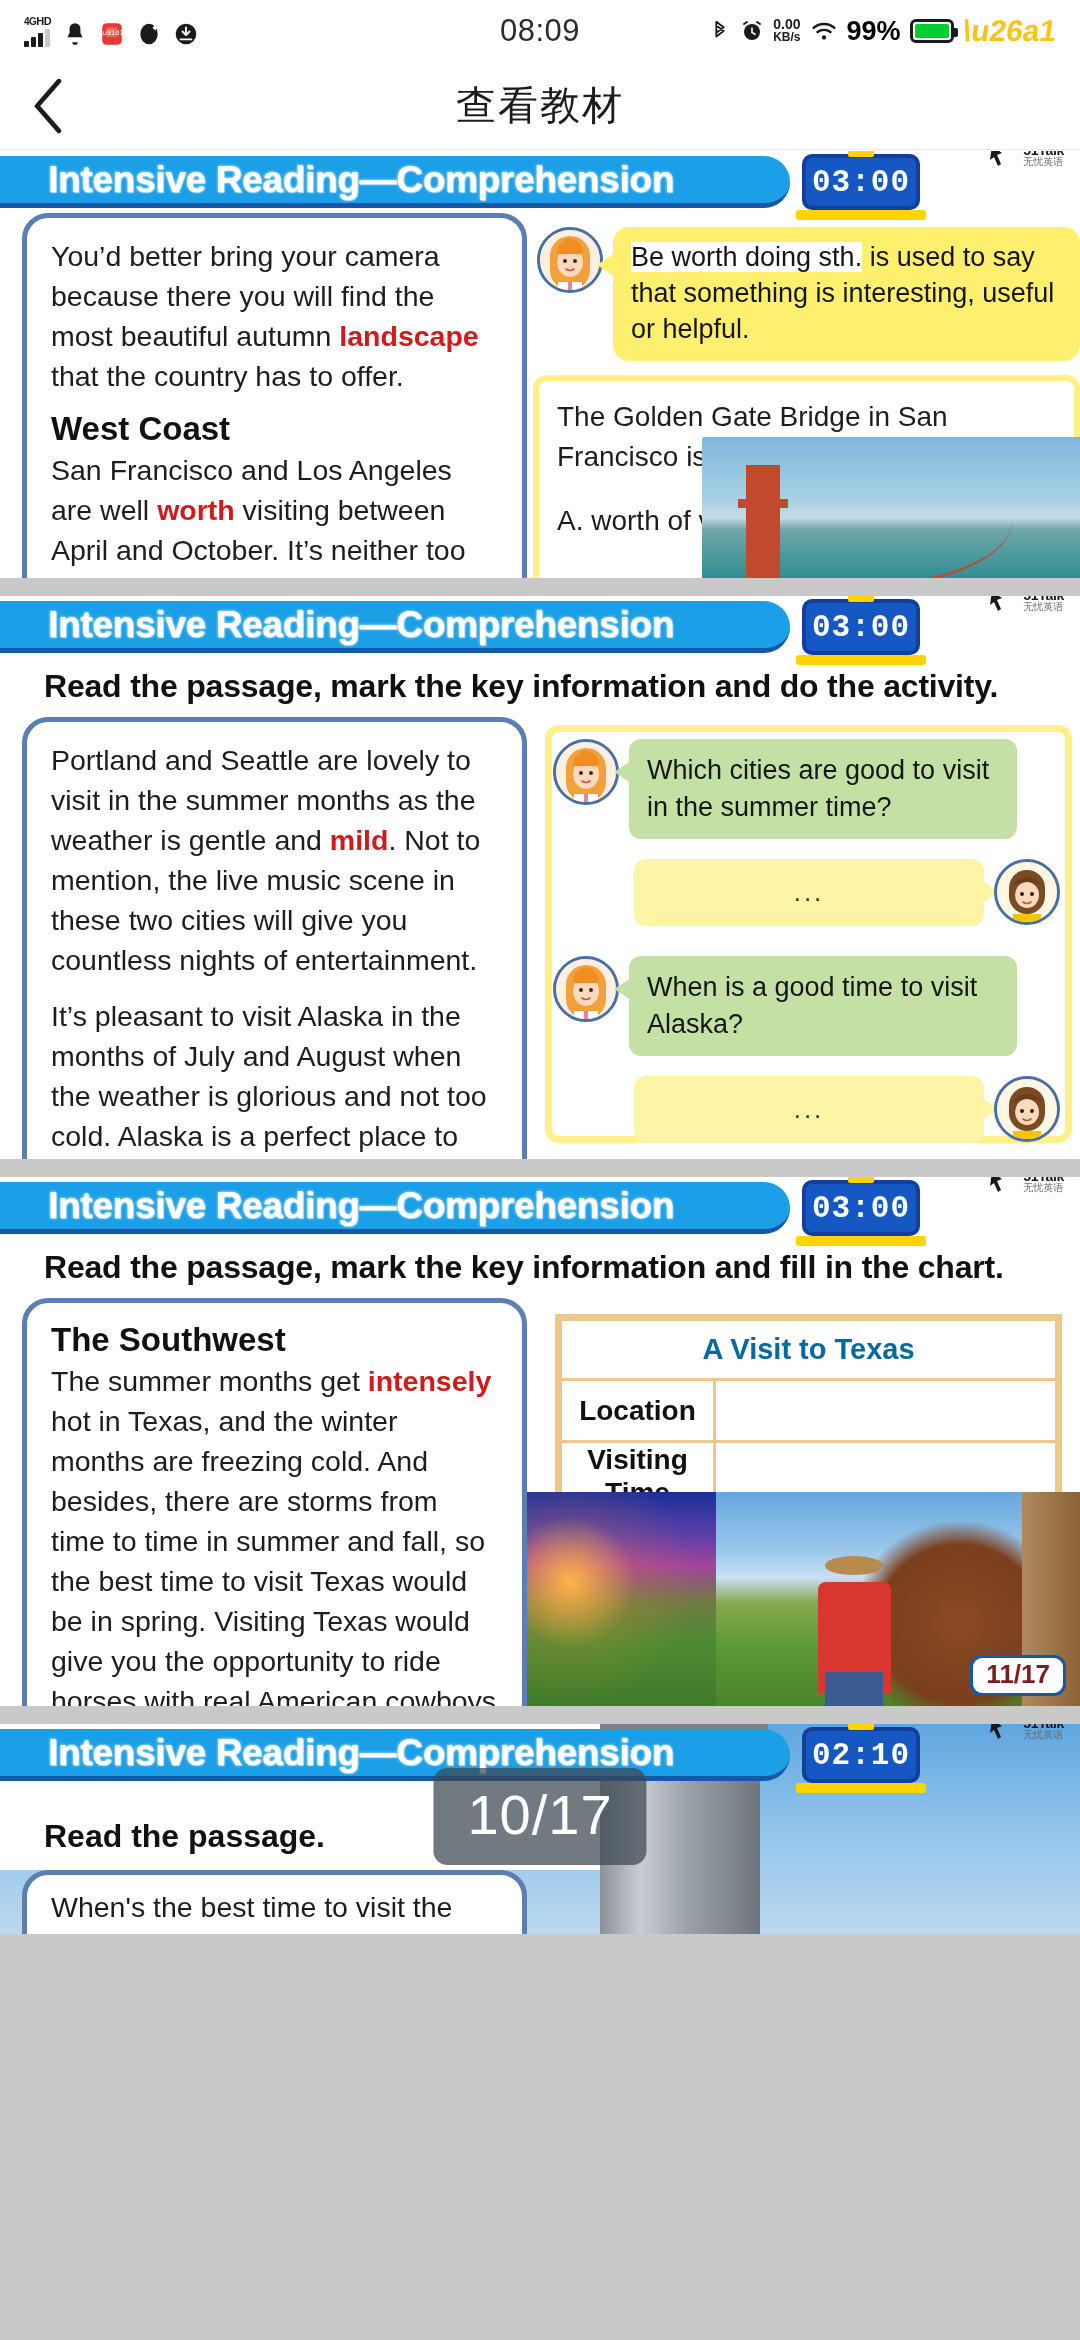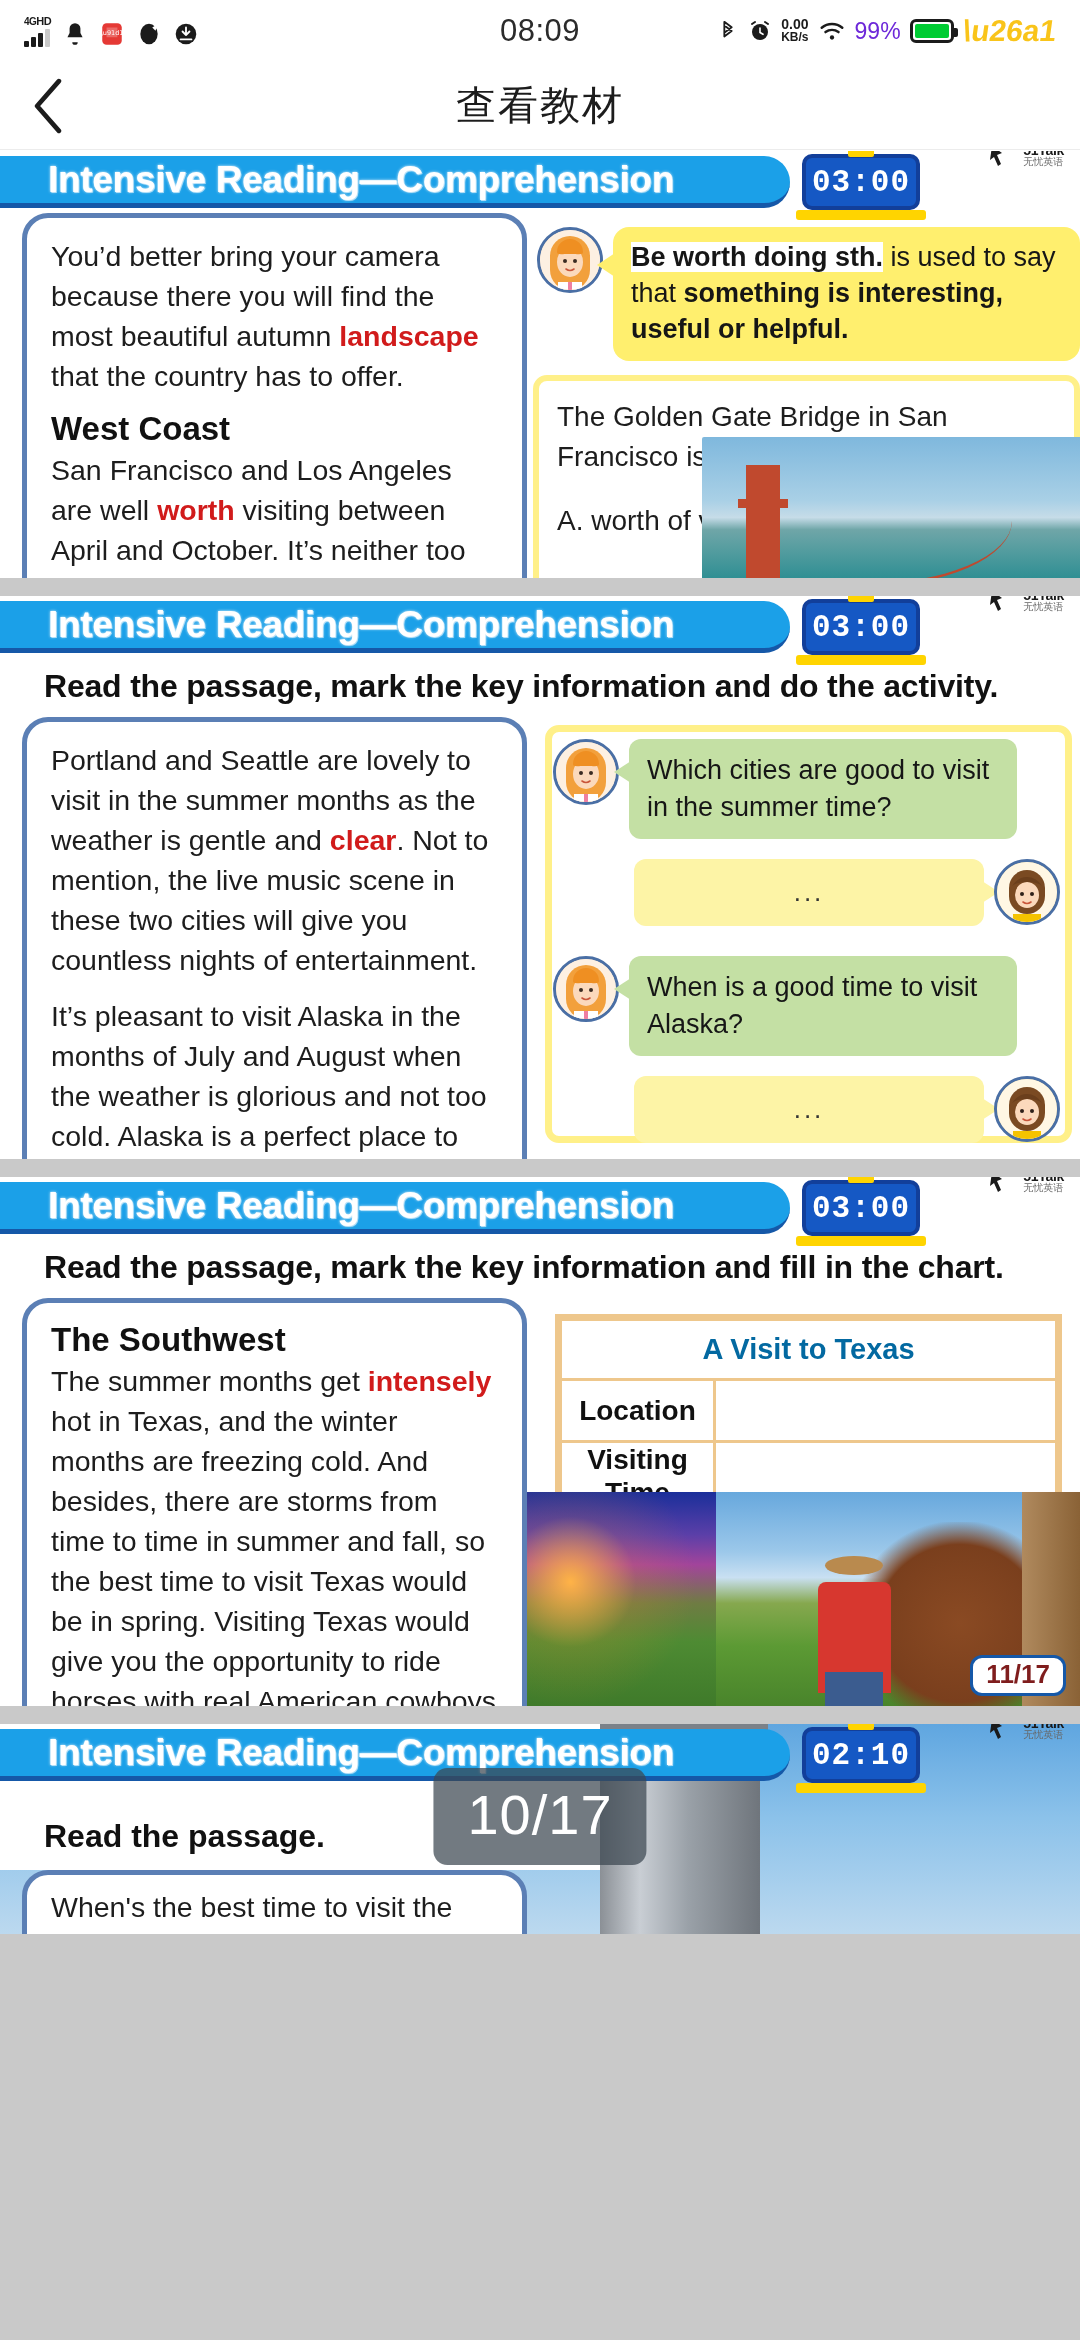--- a/index.html
+++ b/index.html
@@ -30,21 +30,21 @@
   .sig-bars i:nth-child(4){height:18px;background:#c9c9c9}
   .icn{ width:26px; height:26px; display:inline-block; position:relative; }
   .icn svg{ display:block; width:100%; height:100%; }
   .sb-center{
     position:absolute; left:0; right:0; text-align:center;
     font-size:31px; color:#2b2b2b; font-weight:500; letter-spacing:0.5px;
     pointer-events:none;
   }
   .sb-right{ margin-left:auto; display:flex; align-items:center; gap:9px; }
   .kbs{ display:flex; flex-direction:column; align-items:center; line-height:13px; font-size:14px; color:#1b1b1b; font-weight:600;}
-  .pct{ font-size:23px; color:#6d28d9; font-weight:400;}
+  .pct{ font-size:27px; color:#000000; font-weight:700;}
   .batt{
     width:44px;height:24px;border:3px solid #1b1b1b;border-radius:6px;position:relative;
     display:flex;align-items:center;padding:2px;
   }
   .batt::after{content:"";position:absolute;right:-7px;top:6px;width:4px;height:9px;background:#1b1b1b;border-radius:0 2px 2px 0;}
   .batt i{display:block;height:100%;width:100%;background:#00cc33;border-radius:2px;}
   .bolt{ color:#f9c41a; font-size:30px; font-weight:bold; line-height:1; transform:skewX(-8deg);}
 
   
   .appbar{
@@ -155,21 +155,21 @@
   .tip-bubble{
     position:relative; background:#ffef6e; border-radius:16px;
     padding:12px 16px 14px 18px; margin-left:8px; max-width:480px;
   }
   .tip-bubble::before{
     content:""; position:absolute; left:-16px; top:26px;
     border-top:12px solid transparent; border-bottom:12px solid transparent;
     border-right:18px solid #ffef6e;
   }
   .tip-bubble p{ font-size:27px; line-height:36px; color:#161616; }
-  .tip-bubble b{ font-weight:bold; }
+  .tip-bubble b{ font-weight:normal; }
   .hl-white{ background:#ffffff; }
 
   
   .activity{
     margin:14px 0 0 6px; background:#fff;
     border:6px solid #fff089; border-radius:14px;
     border-left:6px solid #fff089;
     padding:16px 14px 10px 18px;
     position:relative; min-height:270px;
   }
@@ -479,21 +479,21 @@
           <span class="t2">无忧英语</span>
         </div>
       </div>
     </div>
 
     <div class="instruction">Read the passage, mark the key information and do the activity.</div>
 
     <div class="body-row">
       <div class="passage">
         <p>
-          <span>Portland and Seattle are lovely to visit in the summer months as the weather is gentle and </span><span class="kw">clear</span><span>. Not to mention, the live music scene in these two cities will give you countless nights of entertainment.</span>
+          <span>Portland and Seattle are lovely to visit in the summer months as the weather is gentle and </span><span class="kw">mild</span><span>. Not to mention, the live music scene in these two cities will give you countless nights of entertainment.</span>
         </p>
         <p>
           <span>It’s pleasant to visit Alaska in the months of July and August when the weather is glorious and not too cold. Alaska is a perfect place to visit for people that love nature and spending time in the great </span>
         </p>
       </div>
 
       <div class="right-col">
         <div style="position:relative;margin:8px 8px 0 18px;min-height:400px;">
           <div class="yellow-frame"></div>
           <div class="dlg-area">

